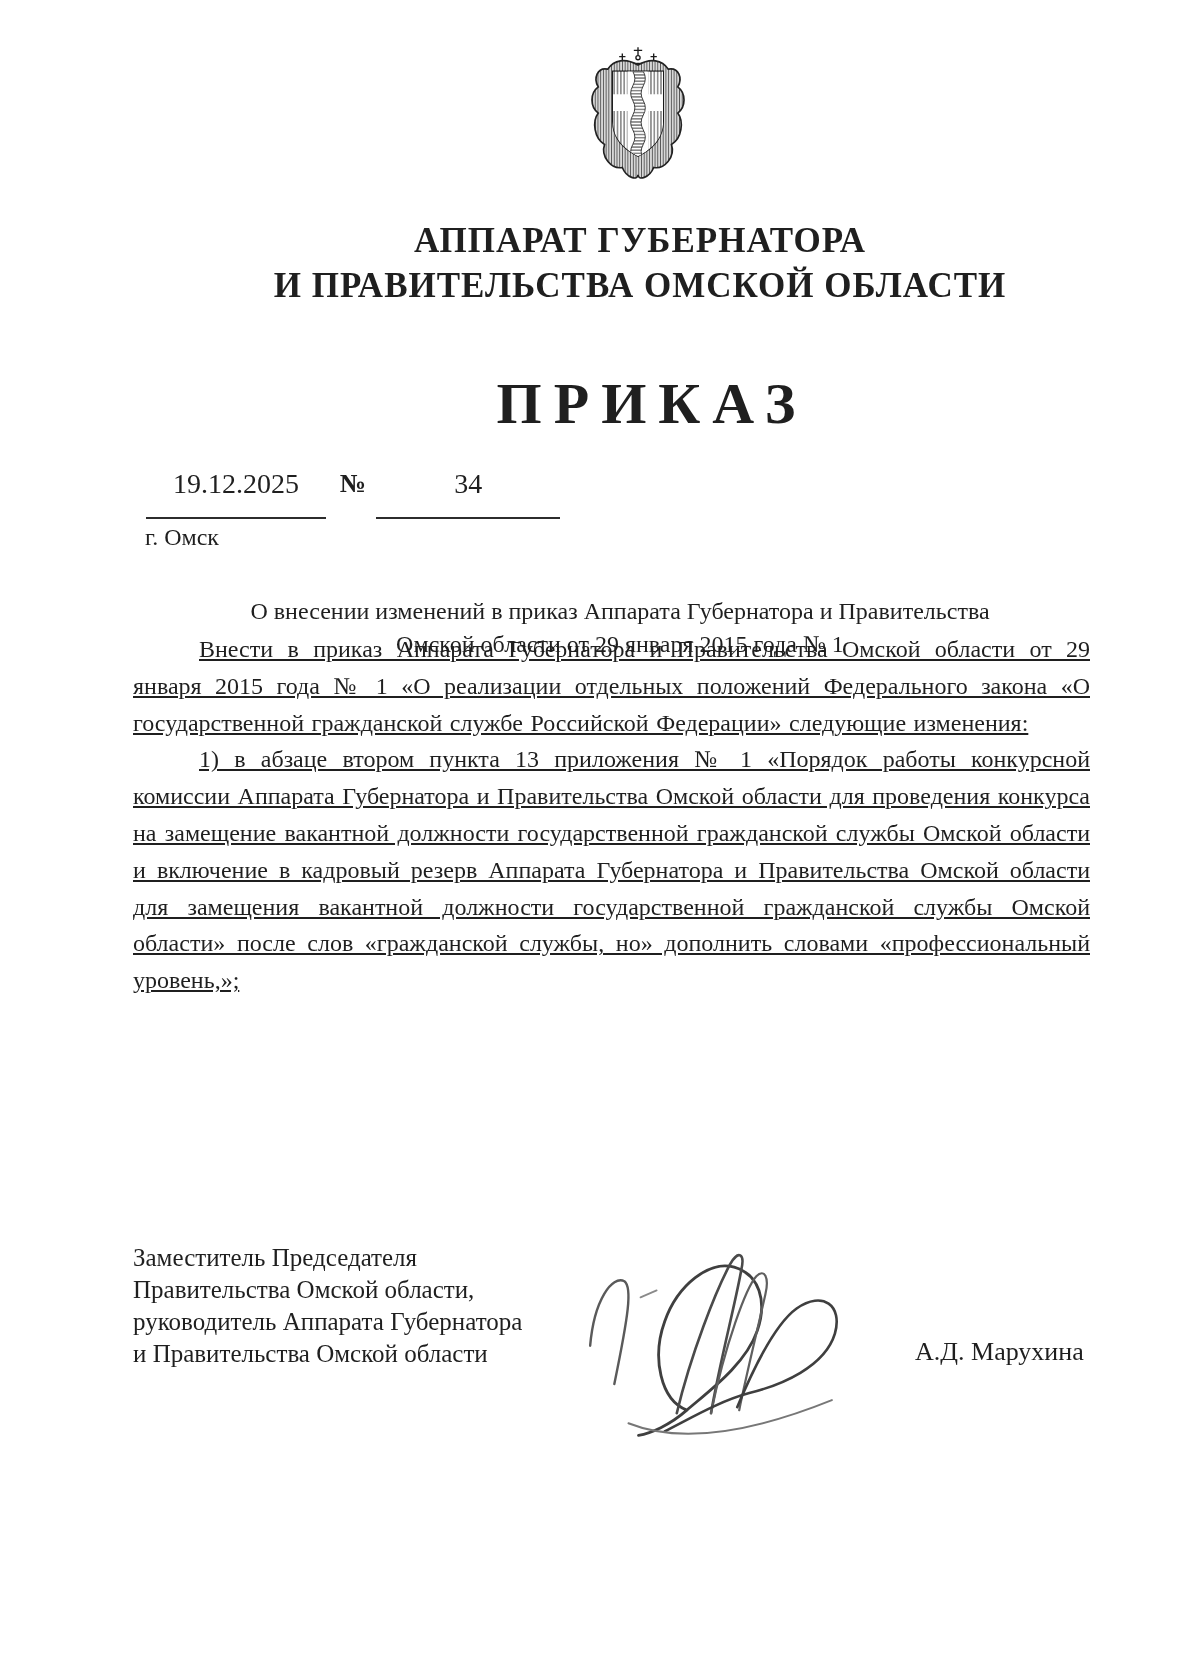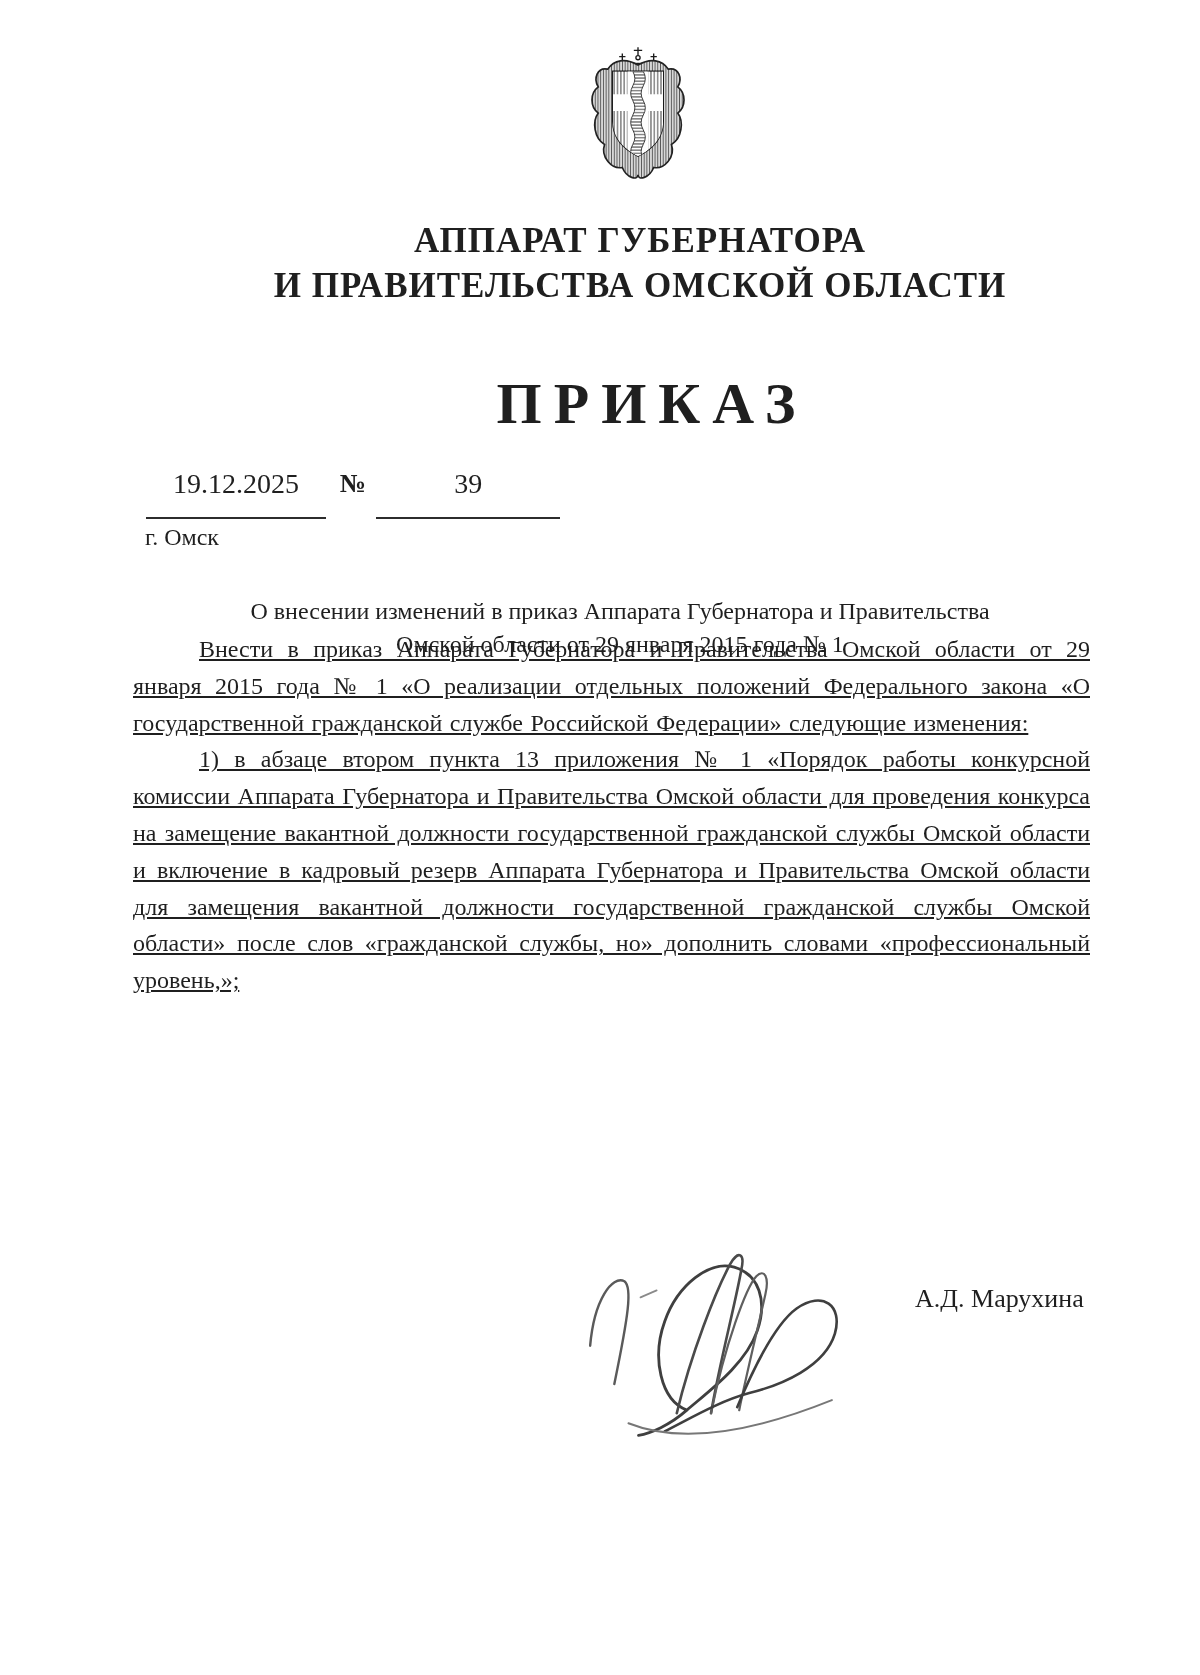--- a/index.html
+++ b/index.html
@@ -61,21 +61,21 @@
   .body-text p { margin: 0; text-indent: 66px; text-decoration: underline; }
 
   
   .sig-position {
     position: absolute; left: 133px; top: 1242px; width: 470px;
     font-size: 25px; line-height: 32px;
   }
   .sig-position div { white-space: nowrap; }
   .autograph { position: absolute; left: 568px; top: 1192px; width: 282px; height: 248px; }
   .sig-name {
-    position: absolute; left: 915px; top: 1284px; width: 210px;
+    position: absolute; left: 915px; top: 1337px; width: 210px;
     font-size: 26px; white-space: nowrap;
   }
 </style>
 </head>
 <body>
 
 <div class="page">
 
   <svg class="emblem" viewBox="0 0 100 132" xmlns="http://www.w3.org/2000/svg" aria-hidden="true">
     <defs>
@@ -126,34 +126,40 @@
   </svg>
 
   <div class="org-name">
     <div>АППАРАТ ГУБЕРНАТОРА</div>
     <div>И ПРАВИТЕЛЬСТВА ОМСКОЙ ОБЛАСТИ</div>
   </div>
 
   <div class="doc-type">ПРИКАЗ</div>
 
   <div class="req-row">
-    <span class="u-field u-date">19.12.2025</span><span class="no-sign">№</span><span class="u-field u-num">39</span>
+    <span class="u-field u-date">19.12.2025</span><span class="no-sign">№</span><span class="u-field u-num">34</span>
   </div>
   <div class="place">г. Омск</div>
 
   <div class="doc-title">
     <div>О внесении изменений в приказ Аппарата Губернатора и Правительства</div>
     <div>Омской области от 29 января 2015 года № 1</div>
   </div>
 
   <div class="body-text">
       <p>Внести в приказ Аппарата Губернатора и Правительства Омской области от 29 января 2015 года № 1 «О реализации отдельных положений Федерального закона «О государственной гражданской службе Российской Федерации» следующие изменения:</p>
       <p>1) в абзаце втором пункта 13 приложения № 1 «Порядок работы конкурсной комиссии Аппарата Губернатора и Правительства Омской области для проведения конкурса на замещение вакантной должности государственной гражданской службы Омской области и включение в кадровый резерв Аппарата Губернатора и Правительства Омской области для замещения вакантной должности государственной гражданской службы Омской области» после слов «гражданской службы, но» дополнить словами «профессиональный уровень,»;</p>
     </div>
 
+  <div class="sig-position">
+      <div>Заместитель Председателя</div>
+      <div>Правительства Омской области,</div>
+      <div>руководитель Аппарата Губернатора</div>
+      <div>и Правительства Омской области</div>
+    </div>
 
   <svg class="autograph" viewBox="0 0 280 245" xmlns="http://www.w3.org/2000/svg" aria-hidden="true">
     <g fill="none" stroke-linecap="round">
       <path d="M22,152 C26,106 44,82 56,88 C64,94 60,122 46,190" stroke="#5a5a5a" stroke-width="2.4"></path>
       <path d="M72,104 l16,-7" stroke="#8a8a8a" stroke-width="1.8"></path>
       <path d="M118,216 C92,206 83,164 96,128 C109,91 141,67 165,74 C190,81 198,108 188,137 C176,171 140,197 118,216 C101,231 82,239 70,241" stroke="#3f3f3f" stroke-width="2.8"></path>
       <path d="M108,219 C122,160 147,97 161,71 C169,57 176,60 172,77 C166,111 150,171 142,219" stroke="#4a4a4a" stroke-width="2.6"></path>
       <path d="M142,219 C156,150 177,94 187,83 C195,75 200,84 196,101 C187,141 177,181 170,216" stroke="#5f5f5f" stroke-width="2.2"></path>
       <path d="M168,213 C186,170 206,130 227,115 C253,97 273,112 265,140 C255,173 212,191 180,199 C150,207 120,225 96,237" stroke="#3f3f3f" stroke-width="2.6"></path>
       <path d="M60,229 C110,249 180,239 262,206" stroke="#777777" stroke-width="1.9"></path>

